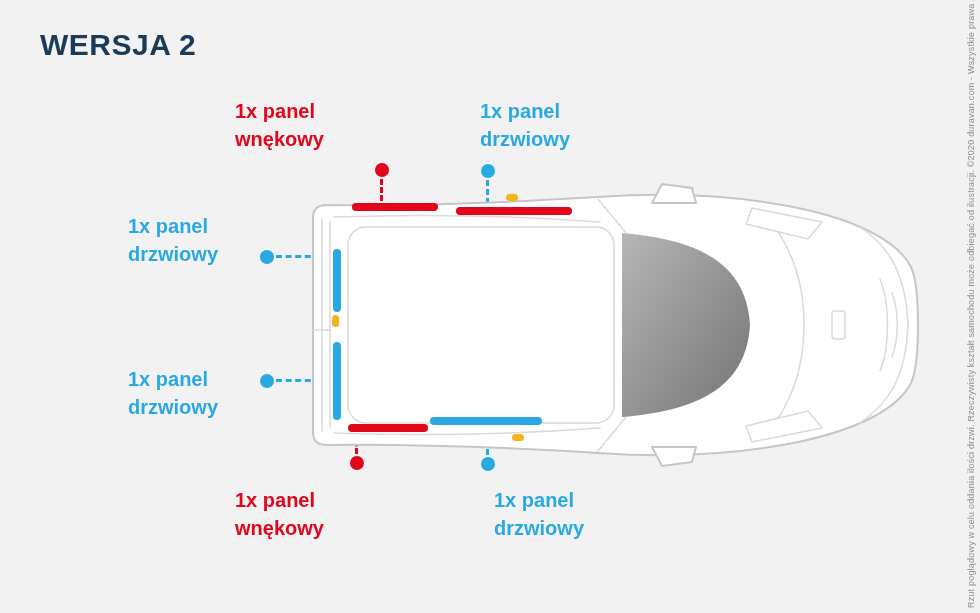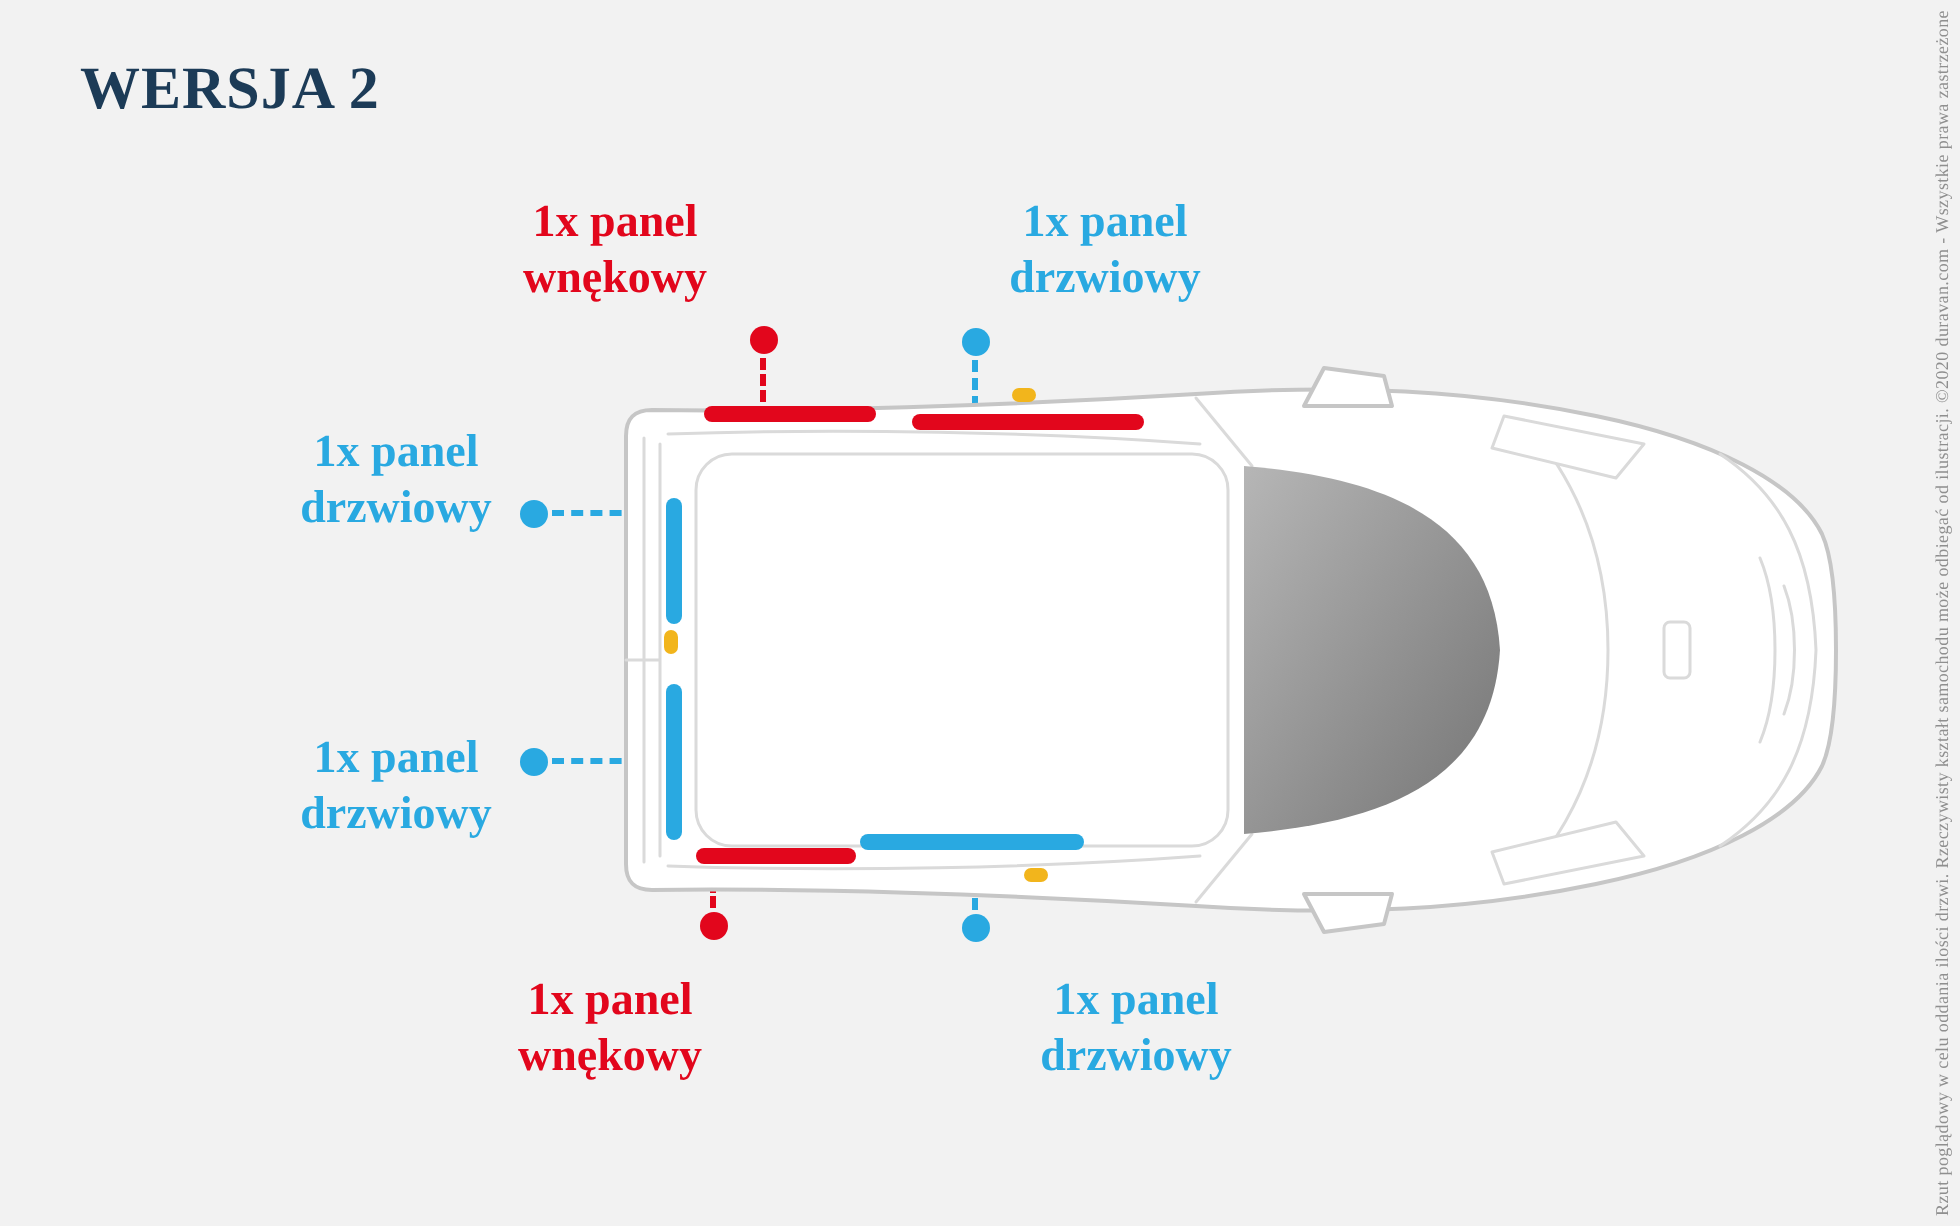--- a/index.html
+++ b/index.html
@@ -1,26 +1,26 @@
 <!DOCTYPE html>
 <html style="--c-red: #e2061c; --c-blue: #29a9e1; --c-yellow: #f2b51c; --c-navy: #1c3b57; --c-outline: #c6c6c6; --c-outline_light: #dadada; --c-glass_light: #b6b6b6; --c-glass_dark: #747474; --c-background: #f2f2f2; --c-muted: #8f8f8f;"><head>
 <meta charset="utf-8">
 <style>
   html,body{margin:0;padding:0;}
   .stage{
     position:relative;width:980px;height:613px;overflow:hidden;
     background:var(--c-background,#f2f2f2);
-    font-family:Liberation Serif, serif;
+    font-family:Liberation Sans, sans-serif;
   }
   .title{
     position:absolute;left:40px;top:28px;margin:0;
     font-size:30px;font-weight:600;letter-spacing:.5px;
     color:var(--c-navy,#1c3b57);
   }
-  .callout{position:absolute;font-weight:700;font-size:23px;line-height:28px;text-align:center;}
+  .callout{position:absolute;font-weight:700;font-size:20px;line-height:28px;text-align:left;}
   .callout.red{color:var(--c-red,#e2061c);}
   .callout.blue{color:var(--c-blue,#29a9e1);}
   .callout span{display:block;}
   .dot{position:absolute;width:14px;height:14px;border-radius:50%;}
   .dot.red{background:var(--c-red,#e2061c);}
   .dot.blue{background:var(--c-blue,#29a9e1);}
   .leader{position:absolute;}
   .leader.v{width:0;}
   .leader.h{height:0;}
   .leader.v.red{border-left:3px dashed var(--c-red,#e2061c);}

